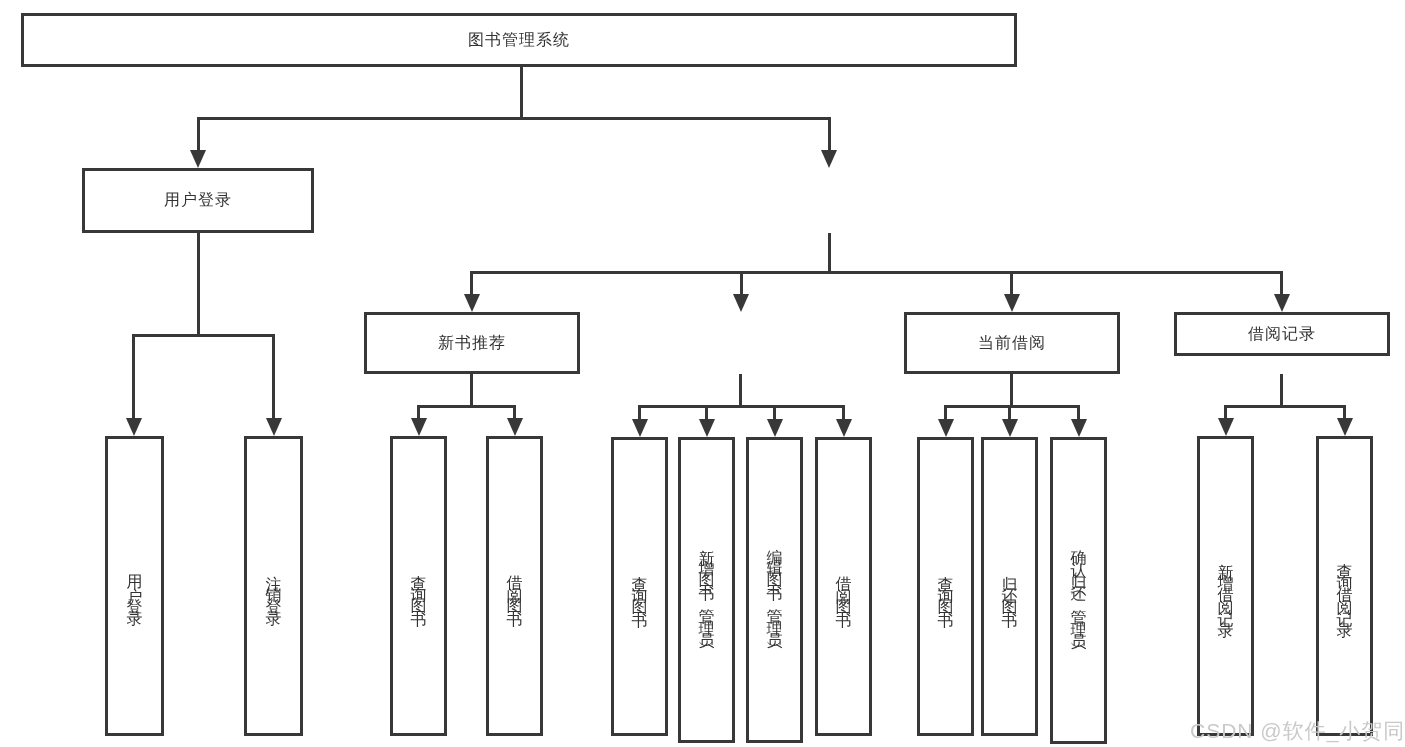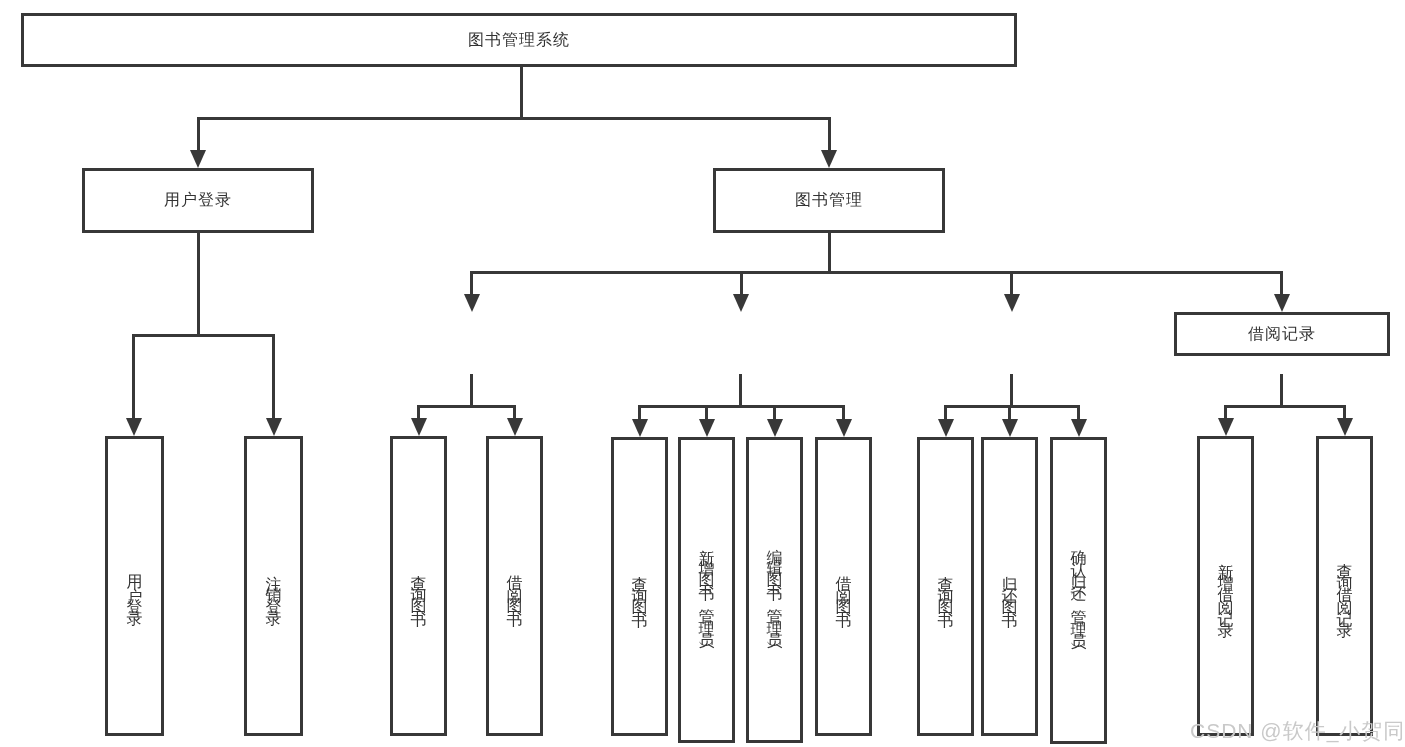--- a/index.html
+++ b/index.html
@@ -58,24 +58,27 @@
 
 <div id="canvas">
 
   <div class="node" style="left:21px;top:13px;width:996px;height:54px;">
     <span>图书管理系统</span>
   </div>
 
   <div class="node" style="left:82px;top:168px;width:232px;height:65px;">
     <span>用户登录</span>
   </div>
-  <div class="node" style="left:713px;top:168px;width:232px;height:65px;">
-    <span>图书管理</span>
+
+  <div class="node" style="left:364px;top:312px;width:216px;height:62px;">
+    <span>新书推荐</span>
   </div>
-
+  <div class="node" style="left:904px;top:312px;width:216px;height:62px;">
+    <span>当前借阅</span>
+  </div>
   <div class="node" style="left:1174px;top:312px;width:216px;height:44px;">
     <span>借阅记录</span>
   </div>
 
   <div class="node leaf" style="left:105px;top:436px;width:59px;height:300px;">
     <span>用户登录</span>
   </div>
   <div class="node leaf" style="left:244px;top:436px;width:59px;height:300px;">
     <span>注销登录</span>
   </div>

